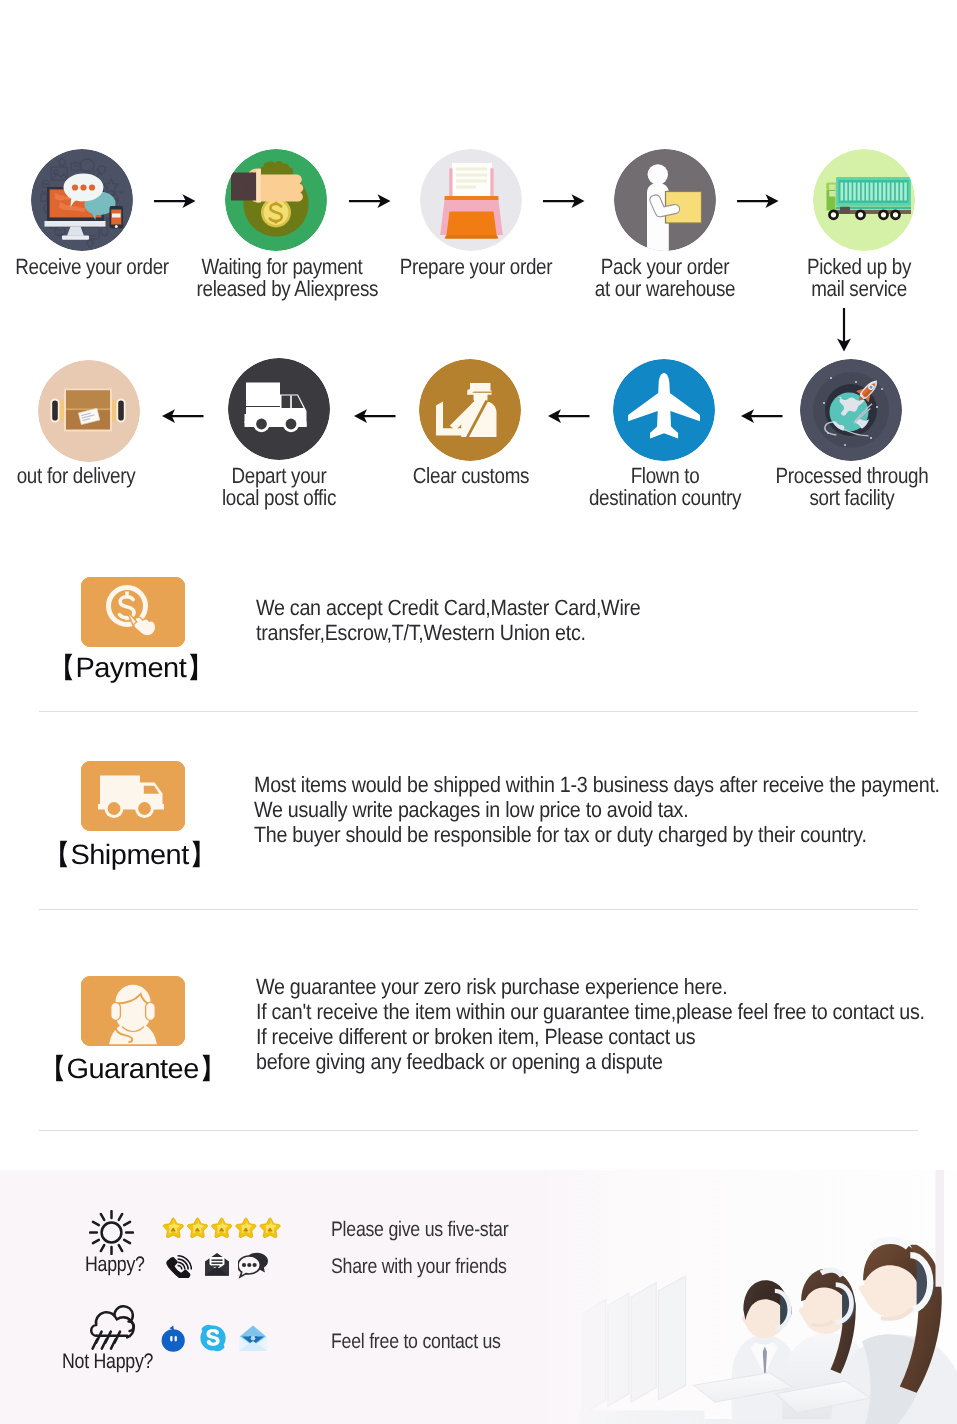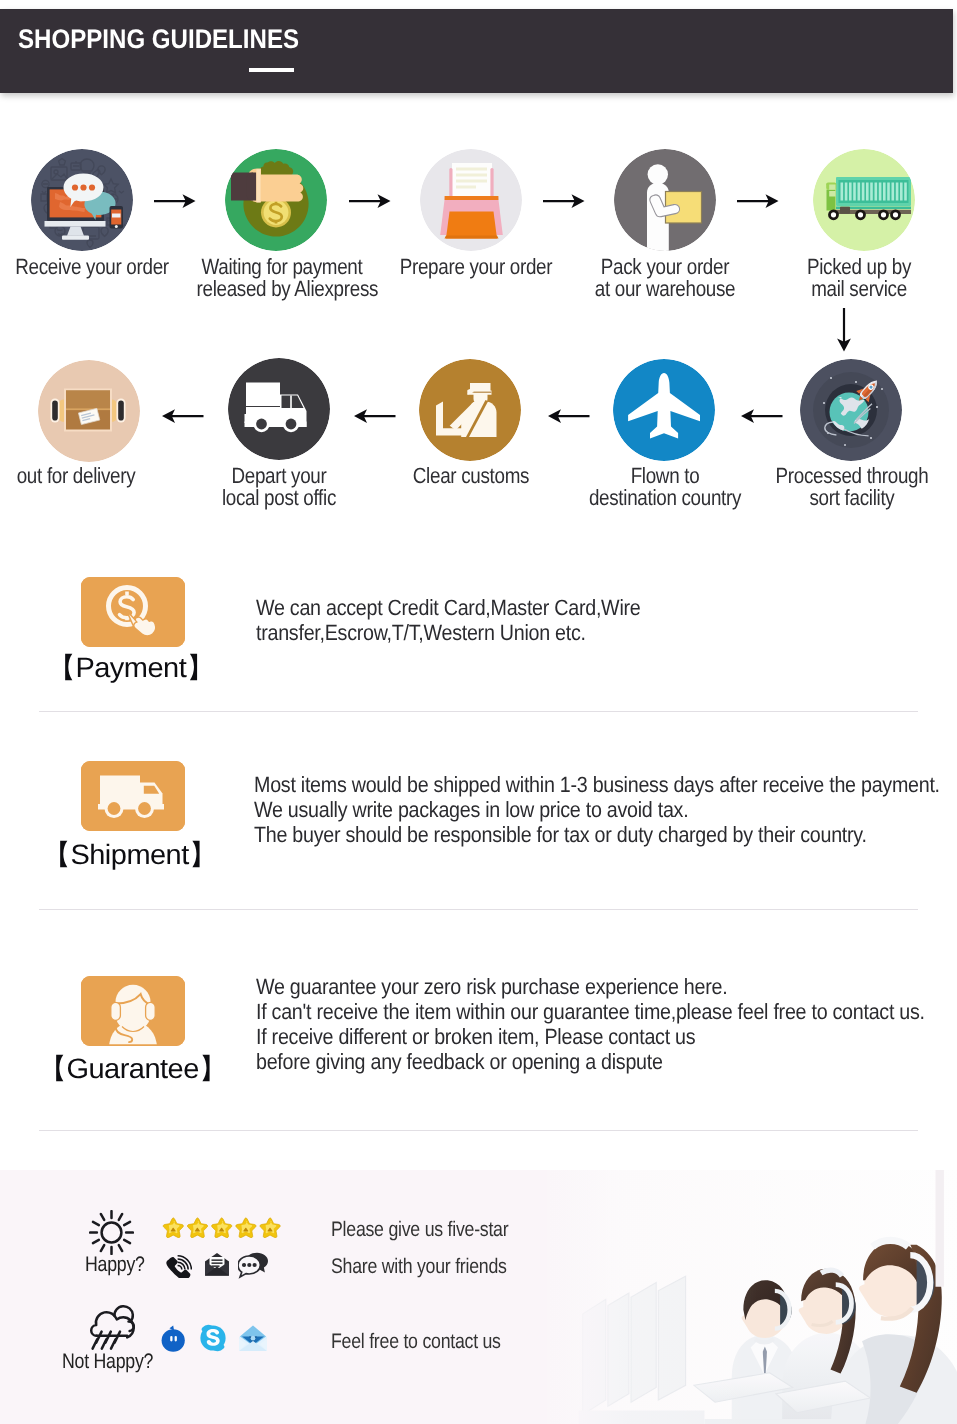--- a/index.html
+++ b/index.html
@@ -26,24 +26,20 @@
   
   .footer{position:absolute;left:0;top:1170px;width:957px;height:254px;background:#faf5f9;overflow:hidden;}
     .footer-cap{position:absolute;font-size:21px;color:#222;white-space:nowrap;letter-spacing:-.3px;transform:scaleX(.845);transform-origin:left top;}
   .footer-text{position:absolute;font-size:21px;color:#333;white-space:nowrap;letter-spacing:-.3px;transform:scaleX(.845);transform-origin:left top;}
   .cs-photo{position:absolute;right:-10px;top:-12px;width:420px;height:272px;opacity:.95;}
 </style>
 </head>
 <body>
 
 <div class="page">
-  <div class="header">
-    <div class="header-title">SHOPPING GUIDELINES</div>
-    <div class="header-rule"></div>
-  </div>
 
   <div class="flow-item">
     <div class="flow-circle" style="left:31px;top:149px">
       <svg viewBox="0 0 102 102" width="102" height="102">
         <circle cx="51" cy="51" r="51" fill="#4c5265"></circle>
         <g fill="none" stroke="#434859" stroke-width="1.3" opacity="1">
           <rect x="20" y="18" width="16" height="13" rx="1"></rect>
             <circle cx="25" cy="23" r="2"></circle>
             <path d="M21 30l5-5 4 3 3-3 3 5"></path>
           <rect x="40" y="14" width="10" height="7" rx="1"></rect>

